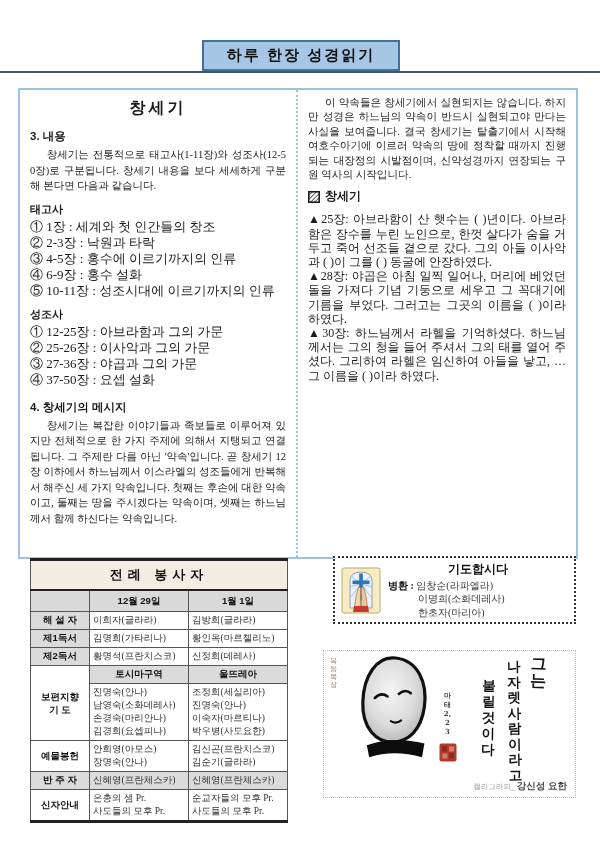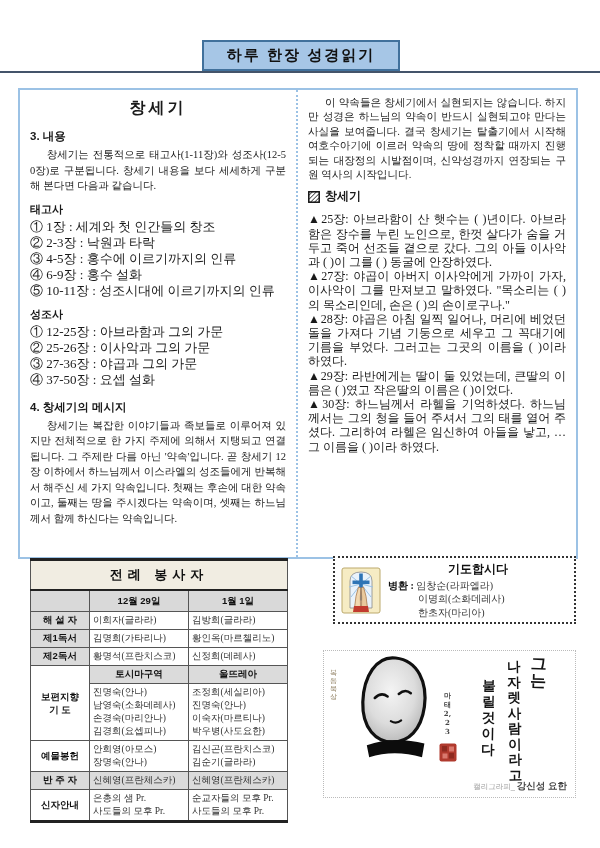--- a/index.html
+++ b/index.html
@@ -66,21 +66,21 @@
   
   .calli-box{
     position:absolute;top:650px;left:323px;width:253px;height:148px;
     border:1.5px dotted #bbbbbb;box-sizing:border-box;background:#fff;overflow:hidden;
   }
   .vcol{position:absolute;word-break:break-all;text-align:center;font-weight:bold;color:#141414;font-family:"DejaVu Serif",serif;}
   .vc1{width:17px;right:28px;top:4px;font-size:16px;line-height:17px;transform:rotate(2deg);}
   .vc2{width:15px;right:53px;top:8px;font-size:13.5px;line-height:15.5px;transform:rotate(-1deg);}
   .vc3{width:15px;right:79px;top:26px;font-size:13.5px;line-height:16px;transform:rotate(1deg);}
   .vref{width:9px;left:119px;top:40px;font-size:7px;line-height:9px;font-weight:bold;color:#444;text-align:center;}
-  .vside{position:absolute;left:5px;top:18px;width:9px;font-size:7px;line-height:8px;word-break:break-all;text-align:center;color:#8a7a5a;}
+  .vside{position:absolute;left:5px;top:6px;width:9px;font-size:7px;line-height:8px;word-break:break-all;text-align:center;color:#8a7a5a;}
   .seal{position:absolute;left:115px;top:92px;width:18px;height:19px;}
   .calli-caption{position:absolute;right:8px;bottom:4px;font-size:7.5px;color:#999;font-family:"Liberation Sans","DejaVu Sans",sans-serif;}
   .calli-caption .artist{font-size:9.5px;color:#444;font-weight:bold;margin-left:2px;}
   .face-svg{position:absolute;left:22px;top:3px;}
 </style>
 </head>
 <body>
 
 <div class="page-rule"></div>
 <div class="header-box">
@@ -113,23 +113,21 @@
   <div class="col col-right">
     <div class="r-para">이 약속들은 창세기에서 실현되지는 않습니다. 하지만 성경은 하느님의 약속이 반드시 실현되고야 만다는 사실을 보여줍니다. 결국 창세기는 탈출기에서 시작해 여호수아기에 이르러 약속의 땅에 정착할 때까지 진행되는 대장정의 시발점이며, 신약성경까지 연장되는 구원 역사의 시작입니다.</div>
     <div class="quiz-head">
       <svg width="12" height="12" viewBox="0 0 12 12">
         <rect x="0.8" y="0.8" width="10.4" height="10.4" fill="none" stroke="#111" stroke-width="1.5"></rect>
         <path d="M0.8 4.5 L4.5 0.8 M0.8 8.5 L8.5 0.8 M2.5 11.2 L11.2 2.5 M6.5 11.2 L11.2 6.5" stroke="#111" stroke-width="0.9"></path>
       </svg>
       <span>창세기</span>
     </div>
     <div class="quiz-item">▲25장: 아브라함이 산 햇수는 ( )년이다. 아브라함은 장수를 누린 노인으로, 한껏 살다가 숨을 거두고 죽어 선조들 곁으로 갔다. 그의 아들 이사악과 ( )이 그를 ( ) 동굴에 안장하였다.</div>
-    <div class="quiz-item">▲27장: 야곱이 아버지 이사악에게 가까이 가자, 이사악이 그를 만져보고 말하였다. "목소리는 ( )의 목소리인데, 손은 ( )의 손이로구나."</div>
     <div class="quiz-item">▲28장: 야곱은 아침 일찍 일어나, 머리에 베었던 돌을 가져다 기념 기둥으로 세우고 그 꼭대기에 기름을 부었다. 그러고는 그곳의 이름을 ( )이라 하였다.</div>
-    <div class="quiz-item">▲29장: 라반에게는 딸이 둘 있었는데, 큰딸의 이름은 ( )였고 작은딸의 이름은 ( )이었다.</div>
     <div class="quiz-item">▲30장: 하느님께서 라헬을 기억하셨다. 하느님께서는 그의 청을 들어 주셔서 그의 태를 열어 주셨다. 그리하여 라헬은 임신하여 아들을 낳고, …그 이름을 ( )이라 하였다.</div>
   </div>
 </div>
 
 <table class="vol-table">
   <colgroup>
       <col style="width:59px">
       <col style="width:99px">
       <col style="width:99px">
     </colgroup>

